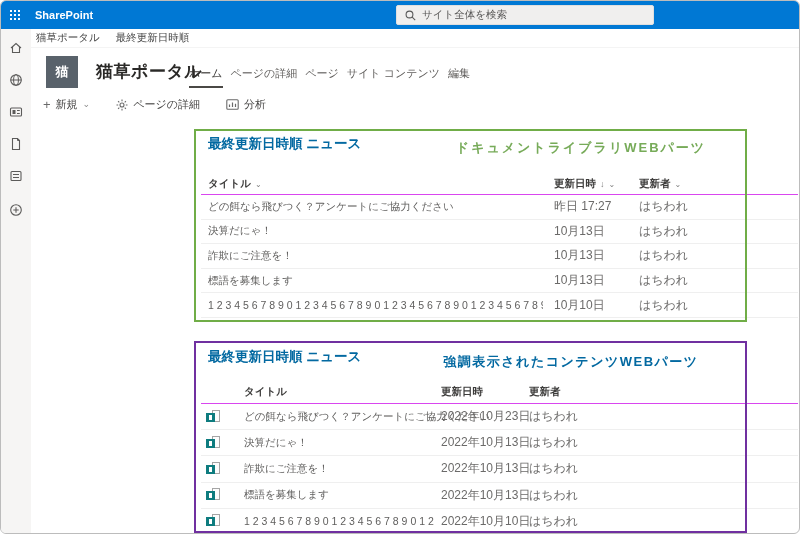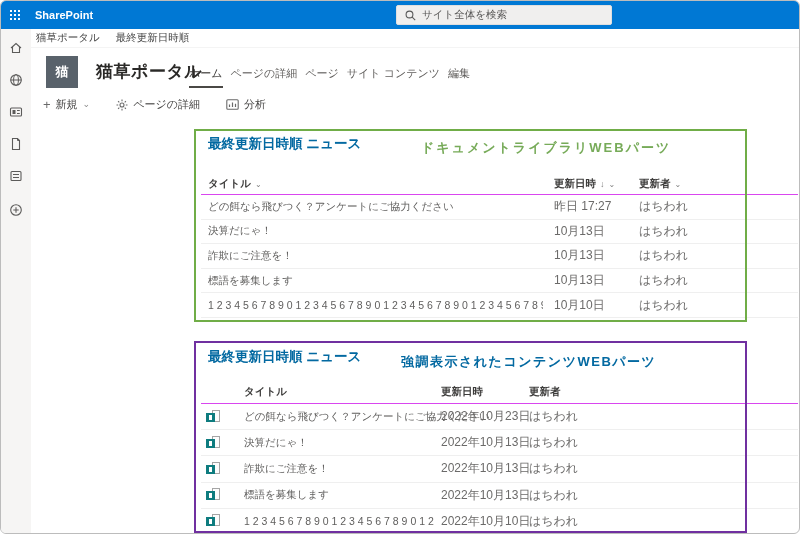--- a/index.html
+++ b/index.html
@@ -6,21 +6,21 @@
   *{box-sizing:border-box;font-family:"Liberation Sans","DejaVu Sans",sans-serif;}
   .window{position:relative;width:800px;height:534px;background:#fff;border:1px solid #bcbcbc;
           border-radius:6px;overflow:hidden;}
 
   
   .topbar{position:absolute;left:0;top:0;width:100%;height:28px;background:#0078d4;}
   .waffle{position:absolute;left:0;top:0;width:28px;height:28px;display:flex;align-items:center;justify-content:center;cursor:pointer;}
   .waffle-grid{display:grid;grid-template-columns:repeat(3,2px);grid-template-rows:repeat(3,2px);gap:2px;}
   .waffle-grid span{width:2px;height:2px;background:#fff;display:block;}
   .appname{position:absolute;left:34px;top:0;height:28px;line-height:28px;color:#fff;font-size:11px;font-weight:700;}
-  .searchbox{position:absolute;left:395px;top:4px;width:216px;height:20px;background:#f0efee;border:1px solid #dfdfdf;
+  .searchbox{position:absolute;left:395px;top:4px;width:258px;height:20px;background:#f0efee;border:1px solid #dfdfdf;
              border-radius:2px;display:flex;align-items:center;padding-left:8px;gap:6px;}
   .searchbox .ph{font-size:10.5px;color:#575655;}
 
   
   .breadcrumb{position:absolute;left:30px;top:28px;width:770px;height:19px;display:flex;align-items:center;
               gap:16px;padding-left:5px;border-bottom:1px solid #f4f4f4;}
   .breadcrumb a{font-size:10.5px;color:#474747;text-decoration:none;cursor:pointer;}
 
   
   .rail{position:absolute;left:0;top:28px;width:30px;height:506px;background:#f6f5f4;}
@@ -37,21 +37,21 @@
 
   
   .cmdbar{position:absolute;left:42px;top:96px;display:flex;gap:26px;align-items:center;}
   .cmd{display:flex;align-items:center;gap:5px;font-size:11px;color:#464544;cursor:pointer;}
   .cmd .plus{font-size:13px;color:#6a6a6a;line-height:1;}
   .cmd .chev{font-size:9px;color:#8a8a8a;line-height:1;}
   .cmd svg{display:block;color:#6a6a6a;}
 
   
   .wp-title{position:absolute;font-size:13.5px;font-weight:700;color:#0369a1;}
-  .annot-text{position:absolute;text-align:left;font-size:13px;font-weight:600;z-index:6;}
+  .annot-text{position:absolute;text-align:center;font-size:13px;font-weight:600;z-index:6;}
   .hdr{position:absolute;font-size:10.5px;font-weight:700;color:#3d3c3b;display:flex;align-items:center;gap:4px;white-space:nowrap;}
   .hdr .s-chev{font-size:8px;color:#7d7d7d;font-weight:400;}
   .hdr .s-sort{font-size:9px;color:#7d7d7d;font-weight:400;}
   .rows{position:absolute;left:200px;width:597px;border-top:1px solid #d946ef;}
   .lrow{position:relative;border-bottom:1px solid #efefef;cursor:pointer;}
   .lrow .c{position:absolute;top:0;bottom:0;display:flex;align-items:center;font-size:10.5px;color:#5f5e5d;white-space:nowrap;overflow:hidden;}
   .lrow .c.dim{font-size:12px;color:#6b6a69;text-align:right;}
   .g-rows .lrow{height:24.6px;}
   .h-rows .lrow{height:26.2px;}
   .g-rows .c.t{left:7px;}   .g-rows .c.d{left:353px;} .g-rows .c.e{left:438px;}

